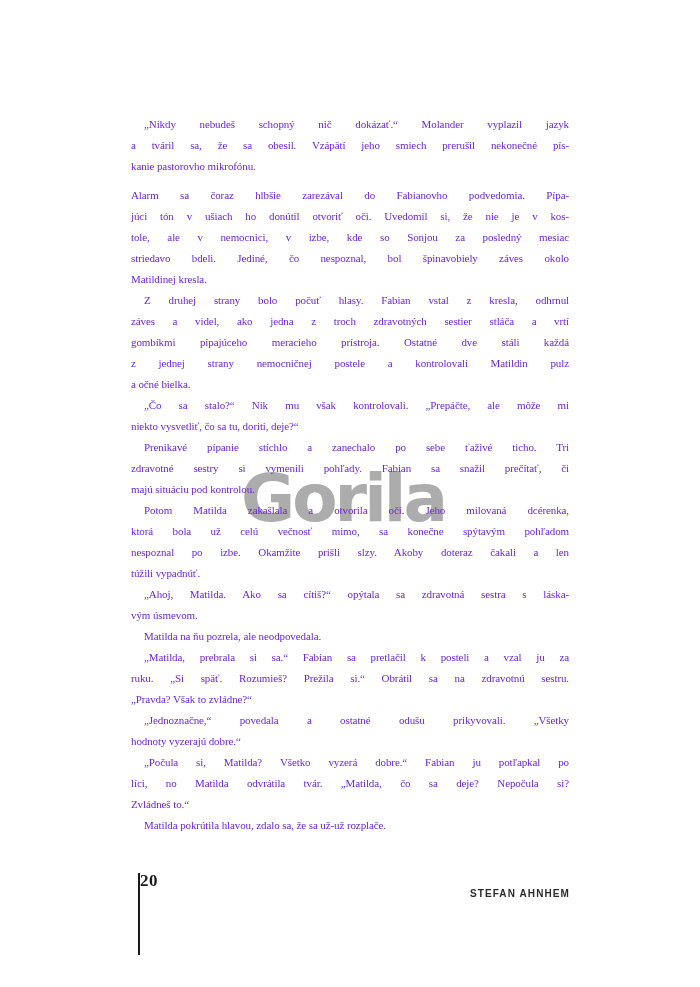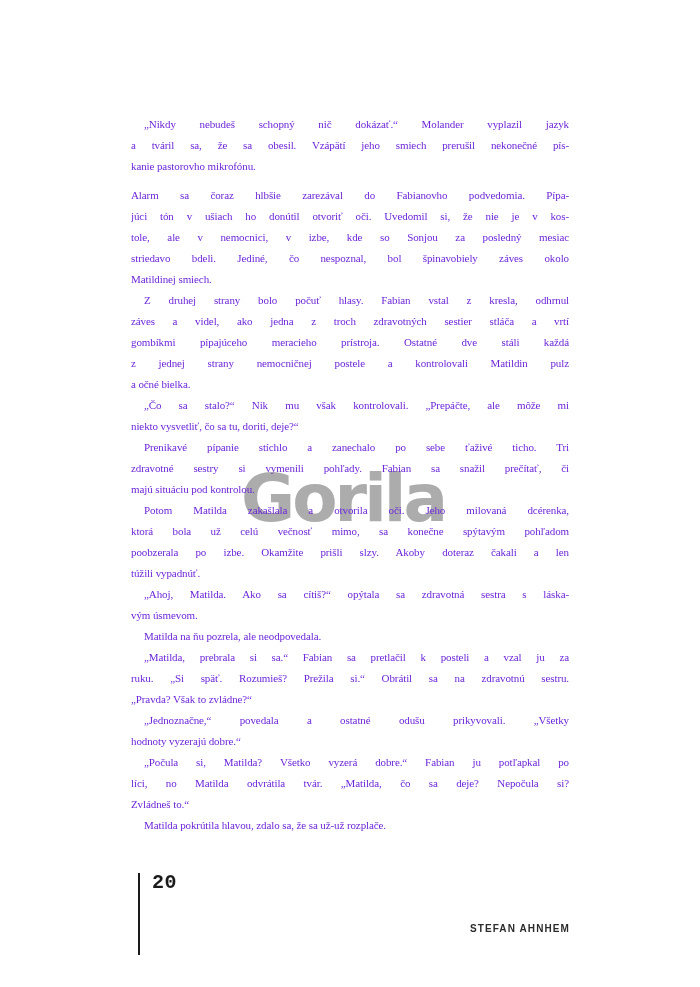--- a/index.html
+++ b/index.html
@@ -58,33 +58,33 @@
     position: absolute;
     left: 138px;
     top: 873px;
     width: 2px;
     height: 82px;
     background: #1a1a1a;
     z-index: 2;
   }
   .page-number {
     position: absolute;
-    left: 152px;
+    left: 140px;
     top: 871px;
     z-index: 2;
-    font-family: Liberation Mono, monospace;
-    font-size: 20px;
+    font-family: Liberation Serif, serif;
+    font-size: 17px;
     font-weight: 600;
     letter-spacing: 0.5px;
     color: #1a1a1a;
   }
   .author {
     position: absolute;
     right: 130px;
-    top: 923px;
+    top: 888px;
     z-index: 2;
     font-family: "Liberation Sans", sans-serif;
     font-size: 10px;
     font-weight: 700;
     letter-spacing: 1.1px;
     color: #2b2b2b;
   }
 </style>
 </head>
 <body>
@@ -96,42 +96,42 @@
       <div class="para">
         <div class="bline firstline">„Nikdy nebudeš schopný nič dokázať.“ Molander vyplazil jazyk</div>
         <div class="bline">a tváril sa, že sa obesil. Vzápätí jeho smiech prerušil nekonečné pís-</div>
         <div class="bline lastline">kanie pastorovho mikrofónu.</div>
       </div>
       <div class="para scene-break">
         <div class="bline">Alarm sa čoraz hlbšie zarezával do Fabianovho podvedomia. Pípa-</div>
         <div class="bline">júci tón v ušiach ho donútil otvoriť oči. Uvedomil si, že nie je v kos-</div>
         <div class="bline">tole, ale v nemocnici, v izbe, kde so Sonjou za posledný mesiac</div>
         <div class="bline">striedavo bdeli. Jediné, čo nespoznal, bol špinavobiely záves okolo</div>
-        <div class="bline lastline">Matildinej smiech.</div>
+        <div class="bline lastline">Matildinej kresla.</div>
       </div>
       <div class="para">
         <div class="bline firstline">Z druhej strany bolo počuť hlasy. Fabian vstal z kresla, odhrnul</div>
         <div class="bline">záves a videl, ako jedna z troch zdravotných sestier stláča a vrtí</div>
         <div class="bline">gombíkmi pípajúceho meracieho prístroja. Ostatné dve stáli každá</div>
         <div class="bline">z jednej strany nemocničnej postele a kontrolovali Matildin pulz</div>
         <div class="bline lastline">a očné bielka.</div>
       </div>
       <div class="para">
         <div class="bline firstline">„Čo sa stalo?“ Nik mu však kontrolovali. „Prepáčte, ale môže mi</div>
         <div class="bline lastline">niekto vysvetliť, čo sa tu, doriti, deje?“</div>
       </div>
       <div class="para">
         <div class="bline firstline">Prenikavé pípanie stíchlo a zanechalo po sebe ťaživé ticho. Tri</div>
         <div class="bline">zdravotné sestry si vymenili pohľady. Fabian sa snažil prečítať, či</div>
         <div class="bline lastline">majú situáciu pod kontrolou.</div>
       </div>
       <div class="para">
         <div class="bline firstline">Potom Matilda zakašlala a otvorila oči. Jeho milovaná dcérenka,</div>
         <div class="bline">ktorá bola už celú večnosť mimo, sa konečne spýtavým pohľadom</div>
-        <div class="bline">poobzerala po izbe. Okamžite prišli slzy. Akoby doteraz čakali a len</div>
+        <div class="bline">nespoznal po izbe. Okamžite prišli slzy. Akoby doteraz čakali a len</div>
         <div class="bline lastline">túžili vypadnúť.</div>
       </div>
       <div class="para">
         <div class="bline firstline">„Ahoj, Matilda. Ako sa cítiš?“ opýtala sa zdravotná sestra s láska-</div>
         <div class="bline lastline">vým úsmevom.</div>
       </div>
       <div class="para">
         <div class="bline lastline firstline">Matilda na ňu pozrela, ale neodpovedala.</div>
       </div>
       <div class="para">

